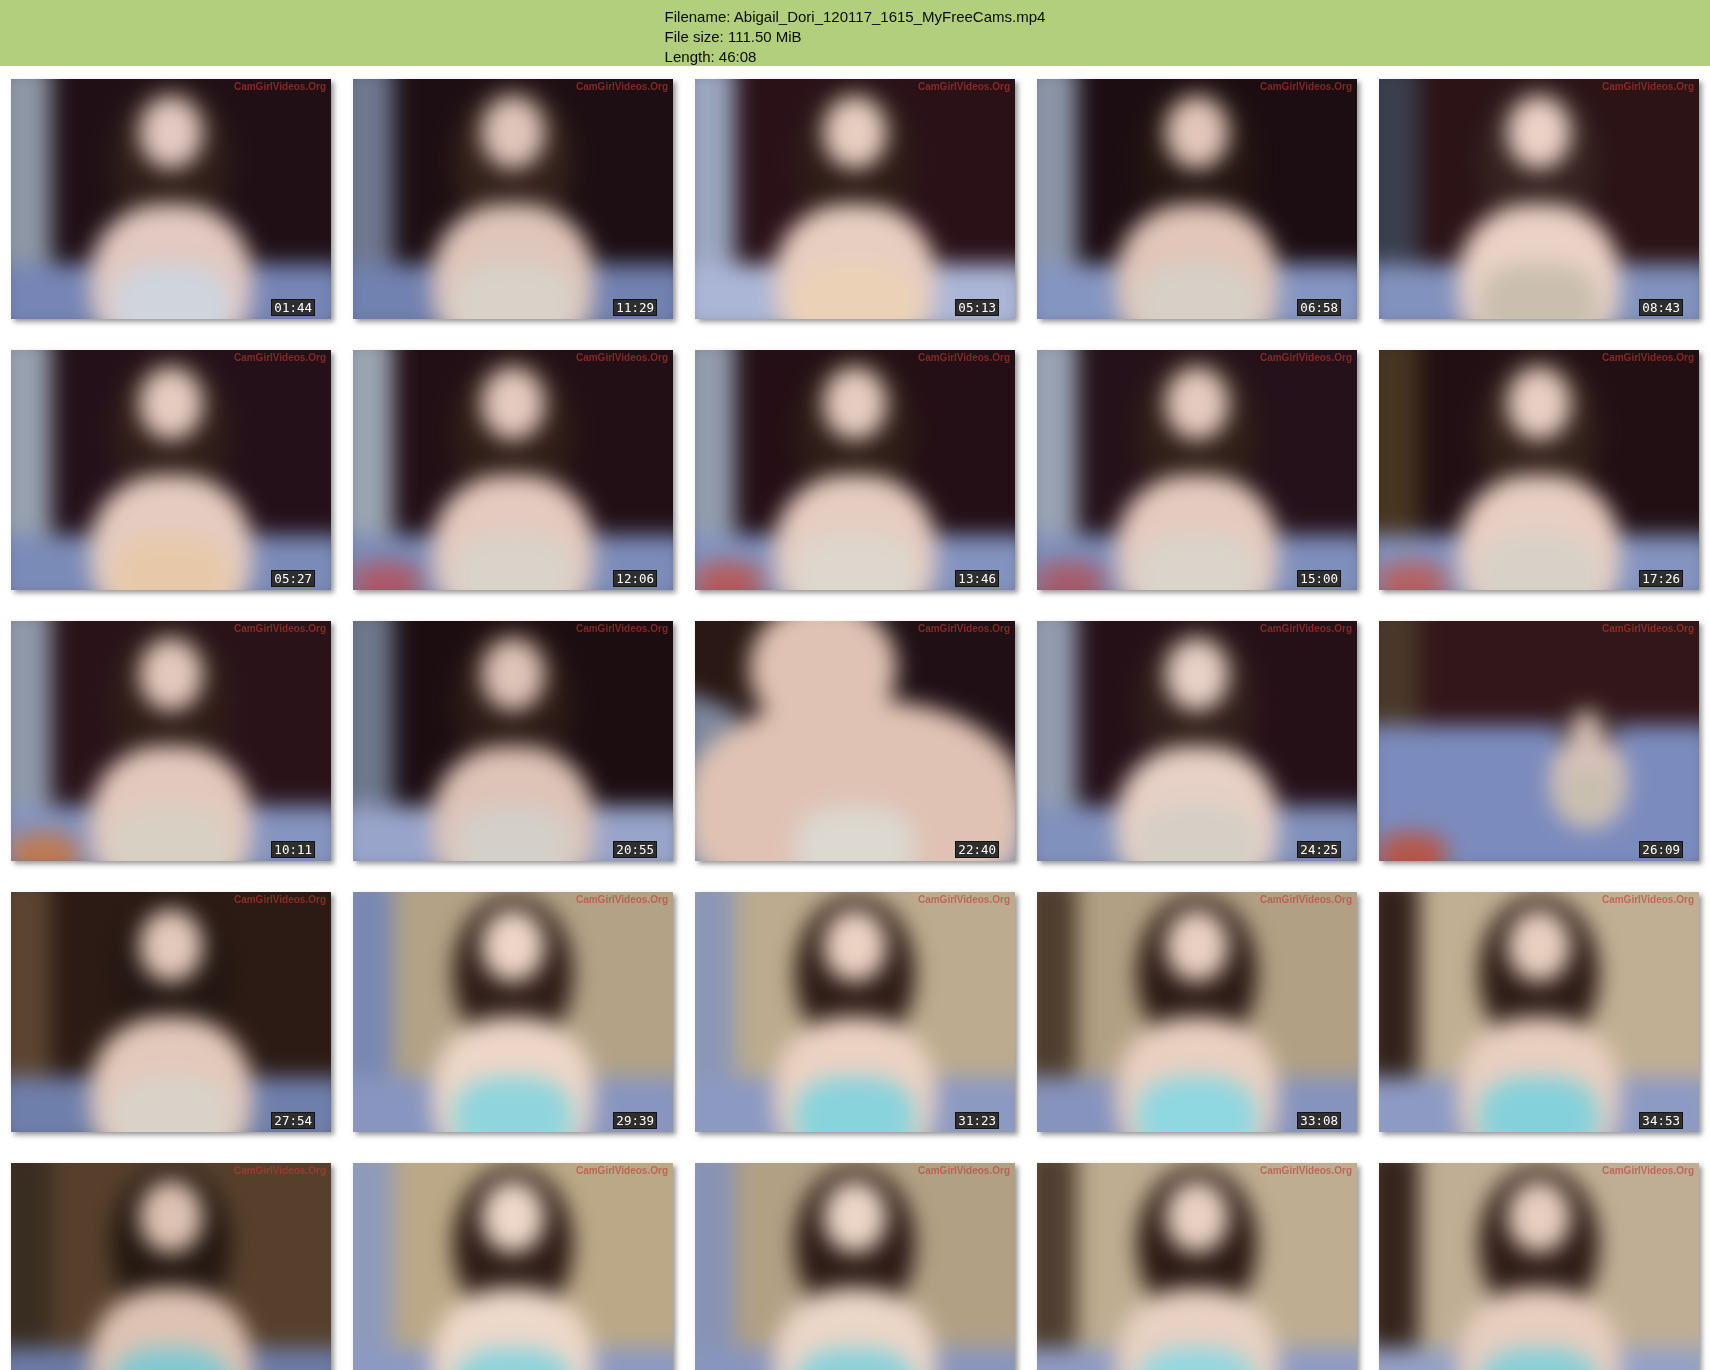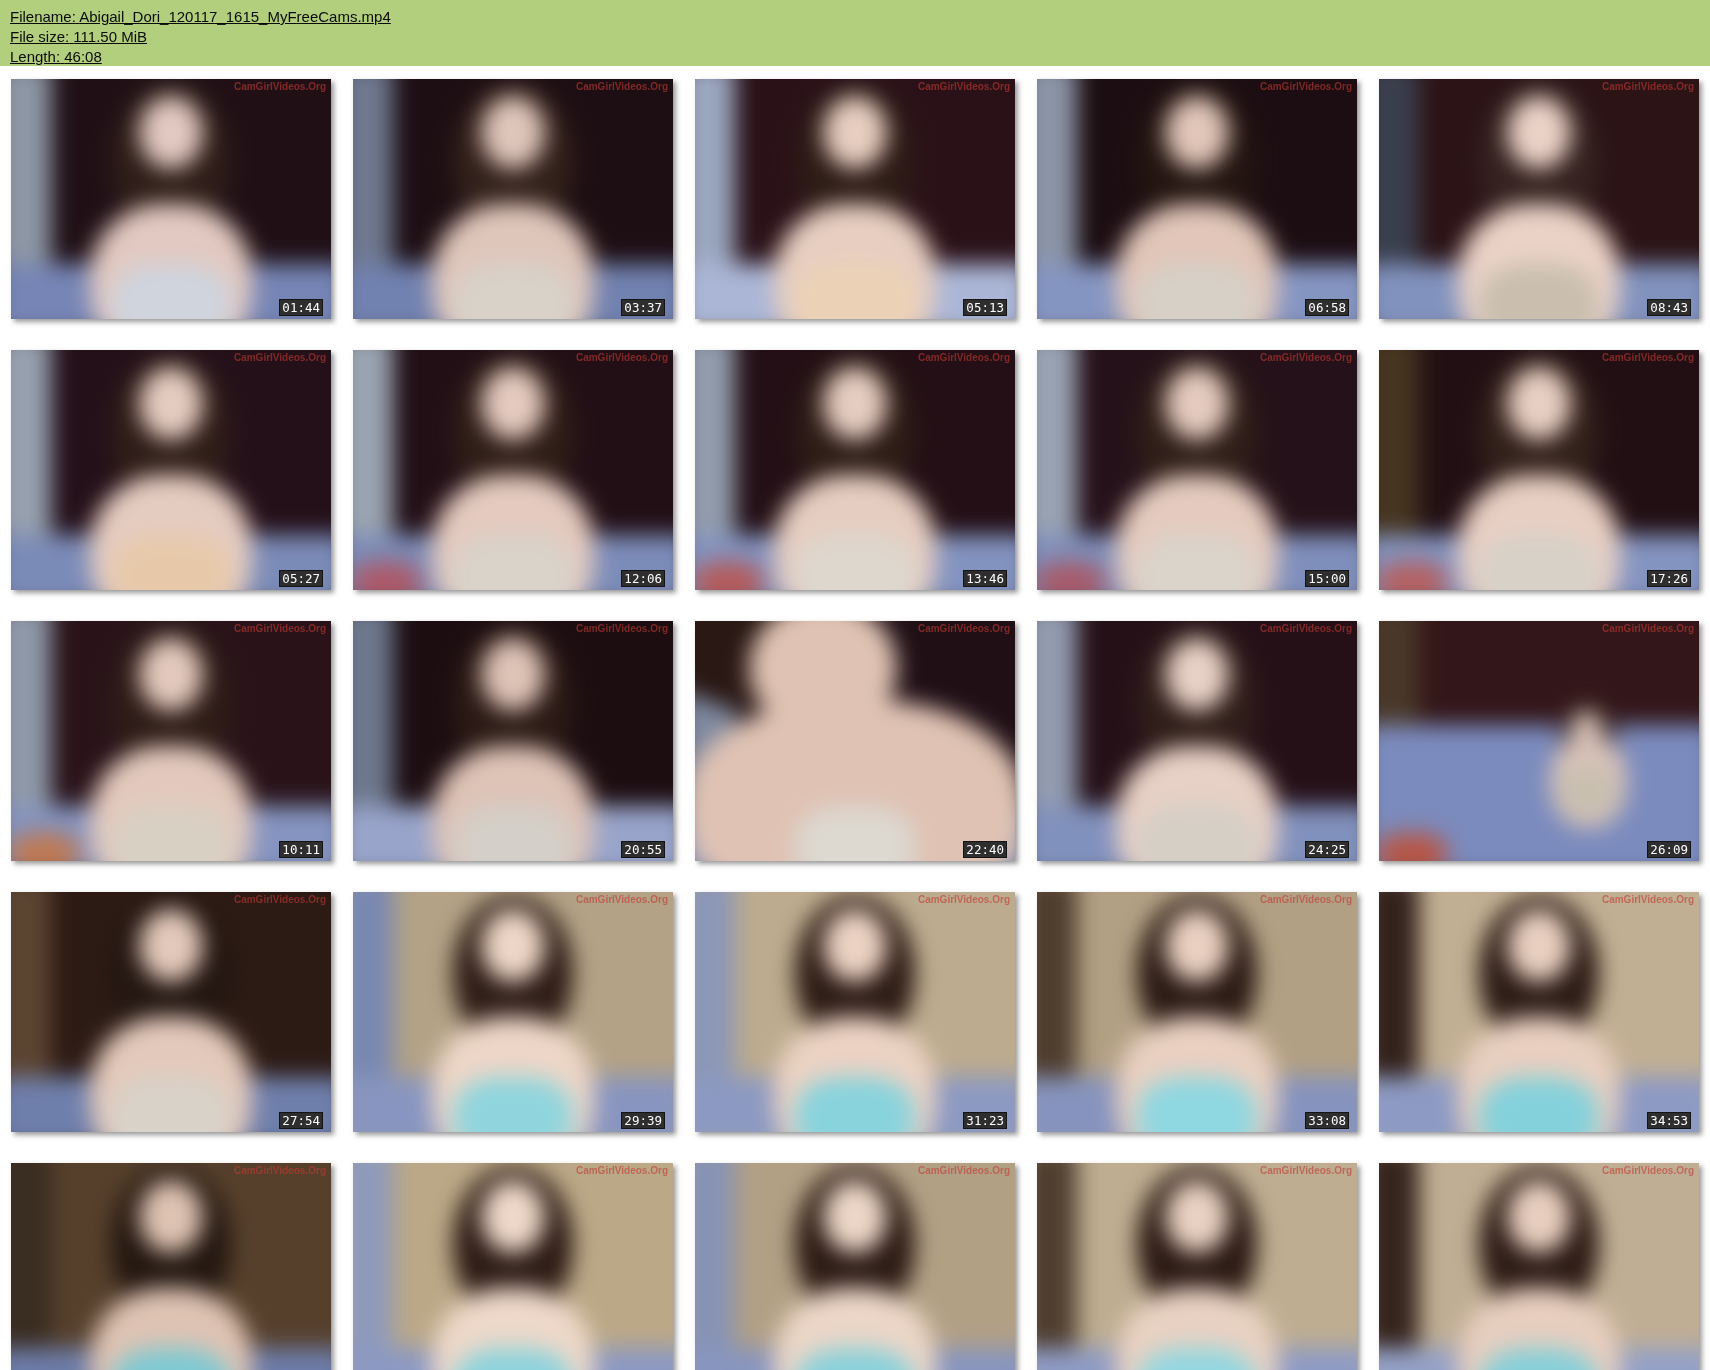--- a/index.html
+++ b/index.html
@@ -12,27 +12,26 @@
     font-family: "Liberation Sans", "DejaVu Sans", sans-serif;
   }
 
   
   .meta-bar {
     box-sizing: border-box;
     width: 1710px;
     height: 66px;
     background: var(--header-bg, #b2cf7d);
     display: flex;
-    justify-content: flex-start;
+    justify-content: center;
     align-items: flex-start;
     padding: 7px 10px 0 10px;
     color: #0b0b0b;
     font-size: 15px;
     line-height: 1.33;
-    text-decoration: underline;
   }
   .meta-col { white-space: nowrap; }
   .meta-col.right { text-align: right; }
   .meta-line .lbl { }
   .meta-line .val { }
 
   
   .sheet {
     box-sizing: border-box;
     padding: 13px 11px 11px 11px;
@@ -82,21 +81,21 @@
     right: 5px;
     font-size: 10px;
     font-weight: bold;
     color: var(--wm-color, #c03a32);
     opacity: 0.6;
     letter-spacing: 0px;
     z-index: 3;
   }
   .timestamp {
     position: absolute;
-    right: 8px;
+    right: 16px;
     bottom: 3px;
     z-index: 3;
     font-family: "DejaVu Sans Mono", "Liberation Mono", monospace;
     font-size: 12.5px;
     color: var(--ts-color, #ffffff);
     background: var(--ts-bg, #2e2e2e);
     border: 1px solid #141414;
     padding: 0px 2px;
     line-height: 15px;
   }
@@ -130,21 +129,21 @@
     <div class="scene">
       <div class="ph ph-wall"></div>
       <div class="ph ph-bed"></div>
       <div class="ph ph-accent"></div>
       <div class="ph ph-hair"></div>
       <div class="ph ph-torso"></div>
       <div class="ph ph-cloth"></div>
       <div class="ph ph-face"></div>
     </div>
     <span class="watermark">CamGirlVideos.Org</span>
-    <span class="timestamp">03:37</span>
+    <span class="timestamp">11:29</span>
   </div>
     <div class="thumb v-default" style="--wall: #9aa6c0; --curtain: #2a1118; --bed: #aab6d8; --hair: #2e1b16; --skin: #e8cec0; --cloth: #ecd2b4;">
     <div class="scene">
       <div class="ph ph-wall"></div>
       <div class="ph ph-bed"></div>
       <div class="ph ph-accent"></div>
       <div class="ph ph-hair"></div>
       <div class="ph ph-torso"></div>
       <div class="ph ph-cloth"></div>
       <div class="ph ph-face"></div>

